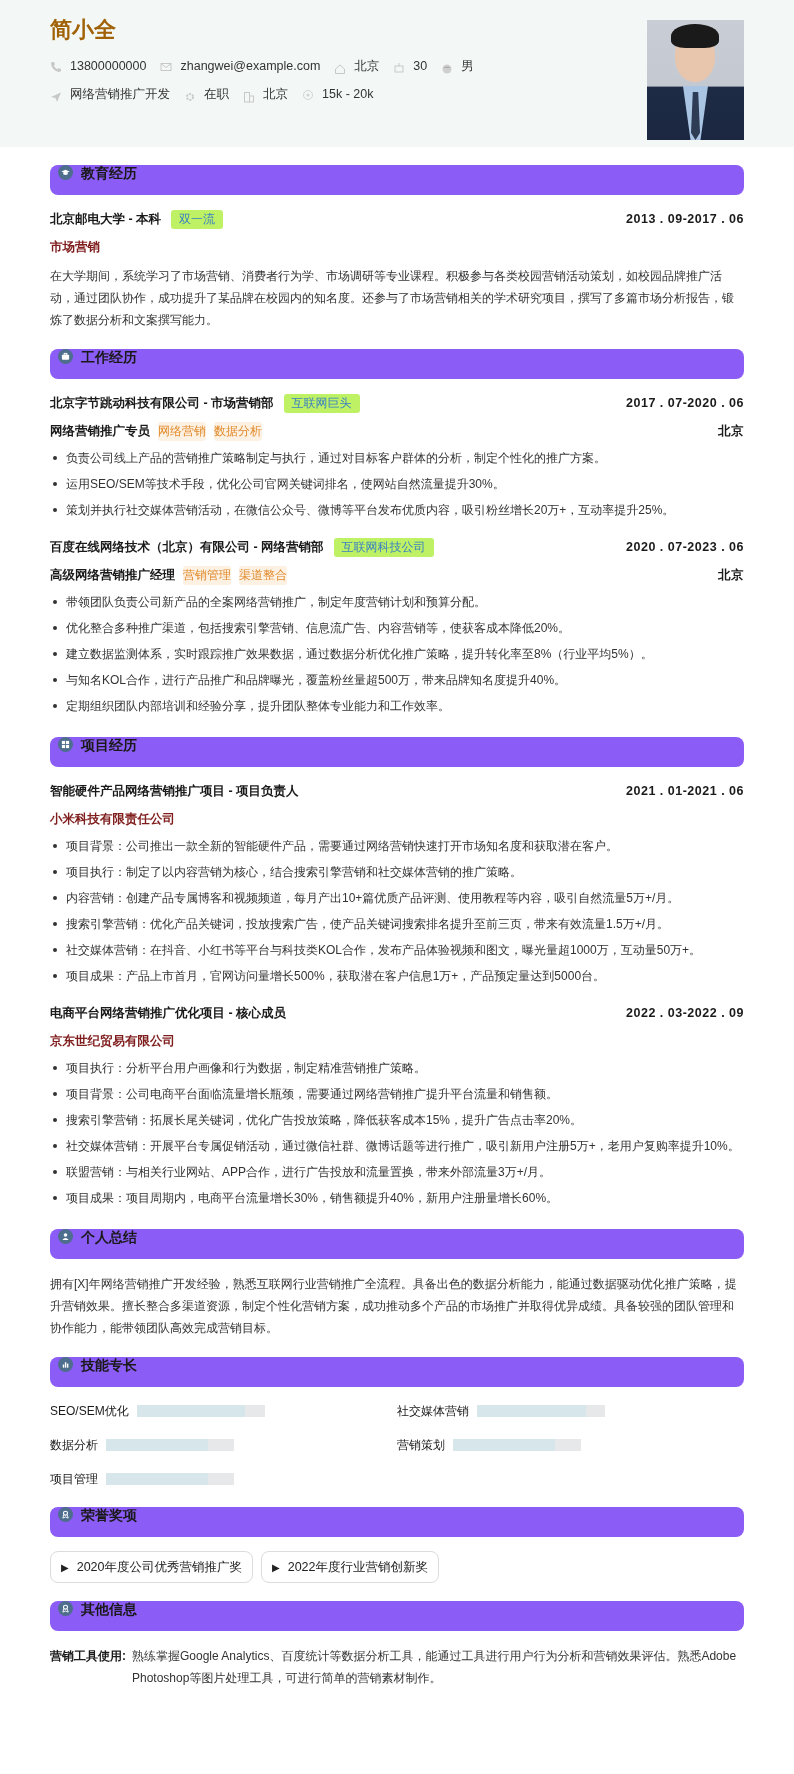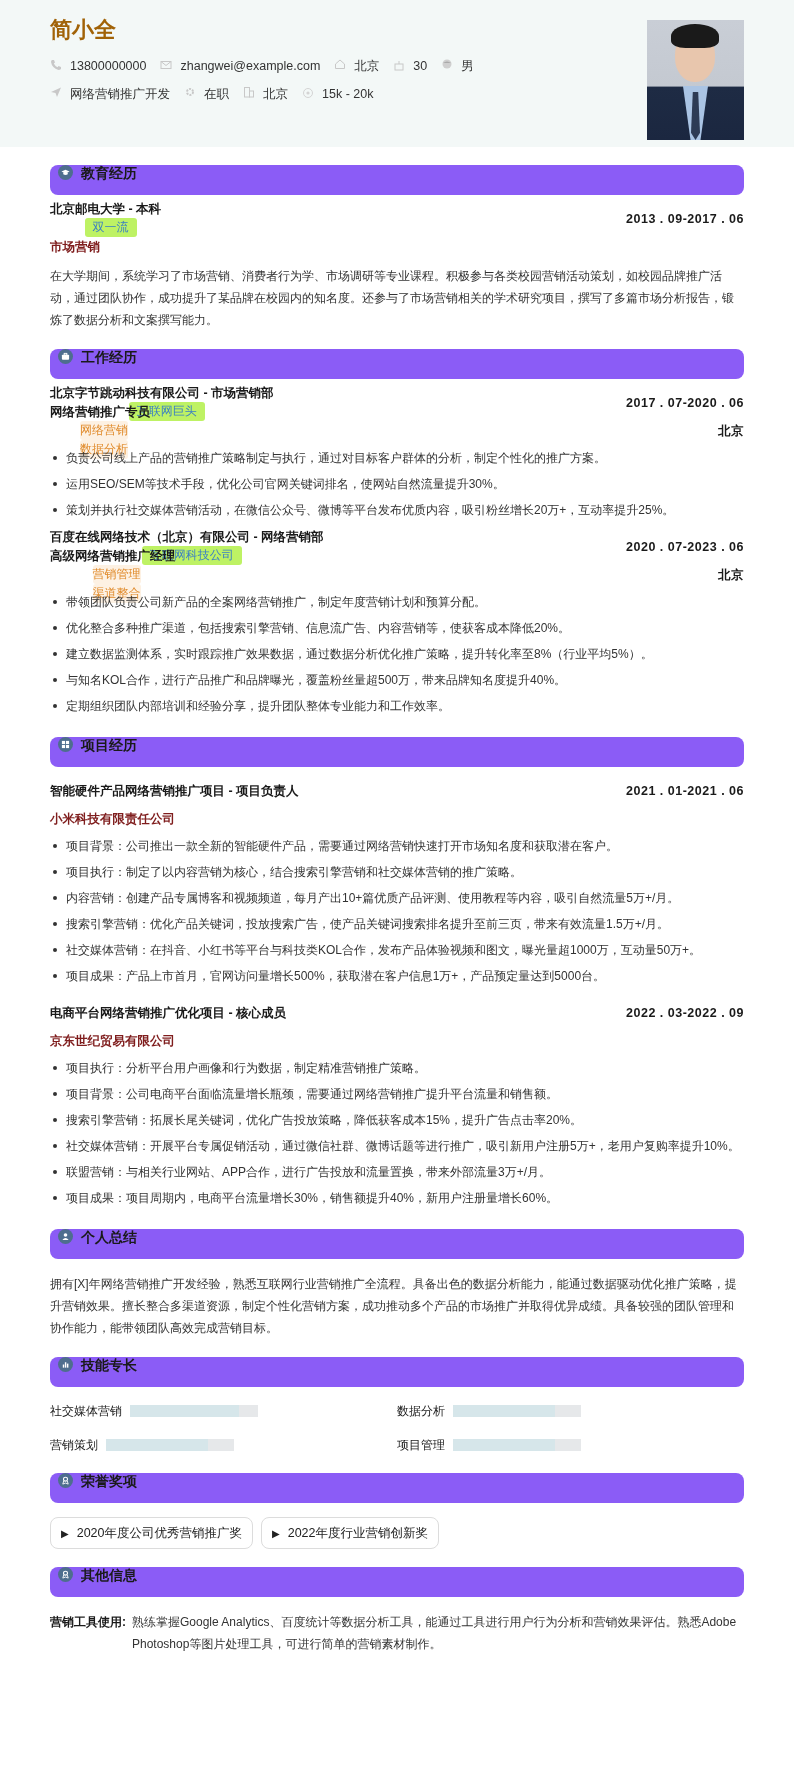--- a/index.html
+++ b/index.html
@@ -23,21 +23,21 @@
     margin-bottom: 10px;
   }
   .info-row {
     display: flex;
     align-items: center;
     height: 20px;
     margin-bottom: 8px;
     font-size: 12.5px;
     color: #333;
   }
-  .info-item { display: flex; align-items: flex-start; margin-right: 14px; }
+  .info-item { display: flex; align-items: flex-end; margin-right: 14px; }
   .info-icon {
     width: 12px; height: 12px; margin-right: 8px;
     display: inline-flex; align-items: center; justify-content: center;
     color: #bbb;
   }
   .info-icon svg { width: 12px; height: 12px; }
   .photo {
     position: absolute;
     right: 50px;
     top: 20px;
@@ -81,21 +81,21 @@
     display: flex; align-items: center; justify-content: center;
     color: #fff; font-size: 8px; font-weight: bold;
   }
   .section-title .stext {
     font-size: 14px; font-weight: bold; color: #1a1a1a;
   }
   .row-between {
     display: flex; justify-content: space-between; align-items: center;
     height: 20px;
   }
-  .entry-title { font-weight: bold; font-size: 12.5px; color: #1a1a1a; display: flex; align-items: center; flex-direction: column; }
+  .entry-title { font-weight: bold; font-size: 12.5px; color: #1a1a1a; display: flex; align-items: center; }
   .entry-date { font-weight: bold; font-size: 12.5px; color: #1a1a1a; letter-spacing: 0.5px; }
   .tag-blue {
     background: #bef264; color: #3a7fc4; font-weight: normal;
     padding: 1px 8px; border-radius: 3px; margin-left: 10px; font-size: 12px;
   }
   .tag-orange {
     background: #fdf1e3; color: #e08a2a; font-weight: normal;
     padding: 1px 0; border-radius: 3px; margin-left: 8px; font-size: 12px;
   }
   .subline { font-weight: bold; font-size: 12.5px; color: #7f1d1d; margin-top: 8px; height: 20px; display: flex; align-items: center; }
@@ -370,20 +370,26 @@
       <svg viewBox="0 0 10 10" width="9" height="9">
           <rect x="2" y="5" width="1.6" height="3.5" fill="#fff"></rect>
           <rect x="4.3" y="2.5" width="1.6" height="6" fill="#fff"></rect>
           <rect x="6.6" y="4" width="1.6" height="4.5" fill="#fff"></rect>
         </svg>
     </span>
     <span class="stext">技能专长</span>
   </div>
   <div class="skills">
     <div class="skill">
+      <span class="skill-name">SEO/SEM优化</span>
+      <div class="skill-bar">
+          <div class="skill-fill" style="width:85%"></div>
+        </div>
+    </div>
+    <div class="skill">
       <span class="skill-name">社交媒体营销</span>
       <div class="skill-bar">
           <div class="skill-fill" style="width:85%"></div>
         </div>
     </div>
     <div class="skill">
       <span class="skill-name">数据分析</span>
       <div class="skill-bar">
           <div class="skill-fill" style="width:80%"></div>
         </div>

